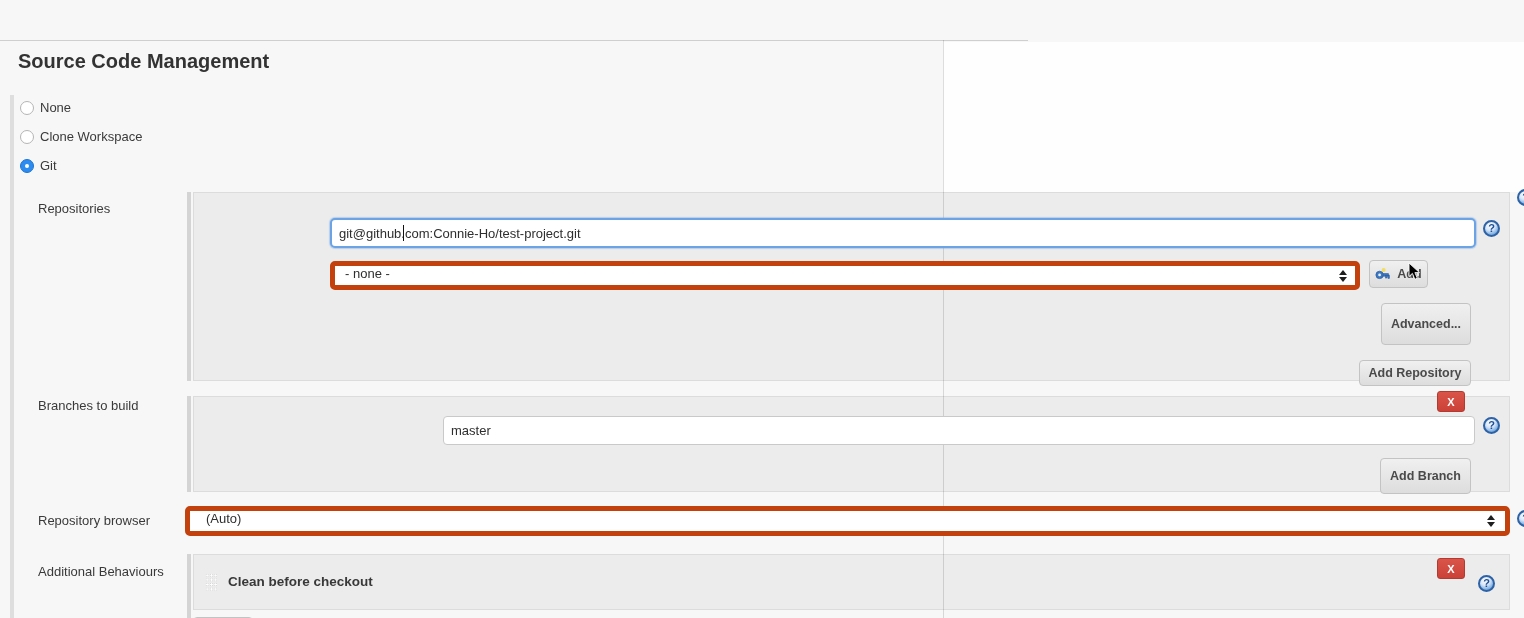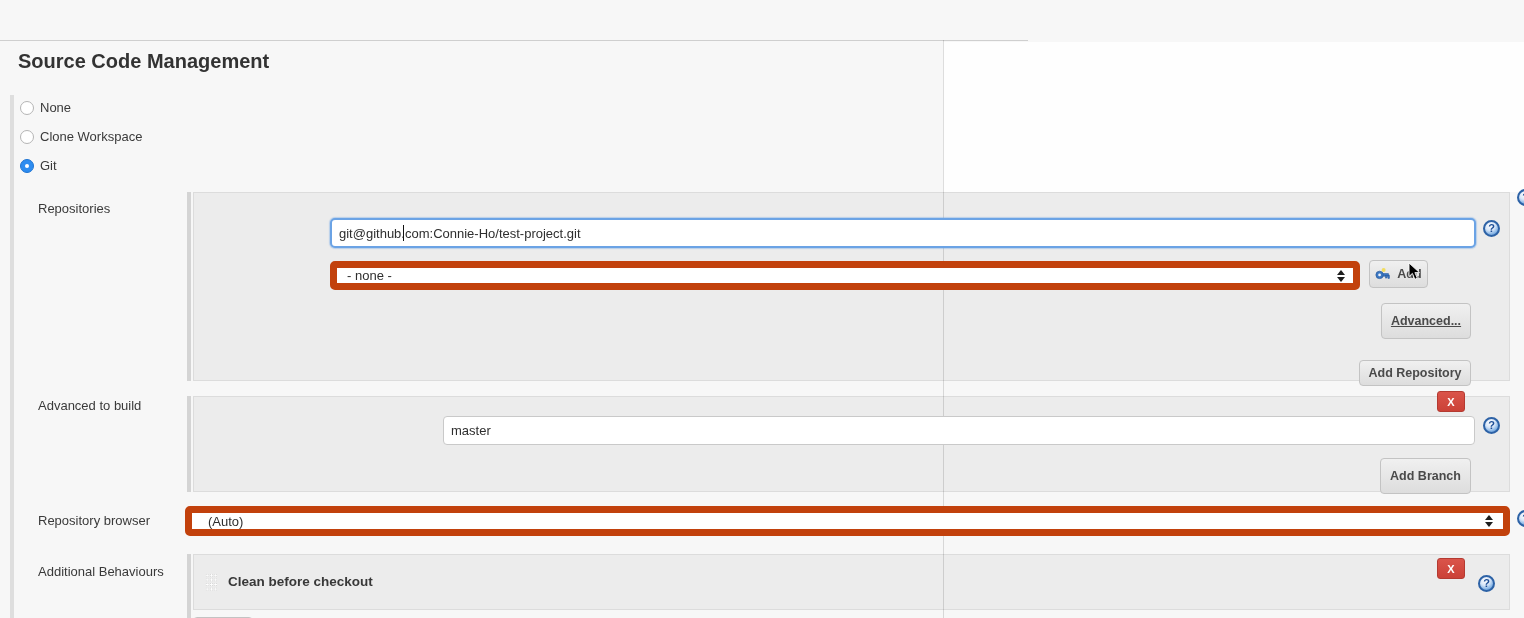--- a/index.html
+++ b/index.html
@@ -18,22 +18,22 @@
   
   .box{background:#ececec;border:1px solid #dcdcdc;z-index:2;}
   
   .radio{width:14px;height:14px;border-radius:50%;background:#fff;border:1px solid #b5b5b5;z-index:4;}
   .radio.checked{background:#2d8cf0;border:1px solid #1f74d2;}
   .radio.checked::after{content:"";position:absolute;left:4px;top:4px;width:4px;height:4px;border-radius:50%;background:#fff;}
   
   .tinput{background:#fff;border:1px solid #c9c9c9;border-radius:4px;font-family:"Liberation Sans",sans-serif;
           font-size:13px;color:#2e2e2e;padding:0 7px;z-index:4;outline:none;}
   .tinput.focused{border:2px solid #6ba3e5;border-radius:5px;box-shadow:0 0 1px 1px rgba(120,170,230,0.45);}
-  .dselect{background:#fff;border:7px solid #c2410c;border-radius:5px;font-size:13px;color:#2e2e2e;
-           display:flex;align-items:flex-end;padding:0 24px 0 10px;z-index:4;cursor:default;}
+  .dselect{background:#fff;border:5px solid #c2410c;border-radius:5px;font-size:13px;color:#2e2e2e;
+           display:flex;align-items:flex-start;padding:0 24px 0 10px;z-index:4;cursor:default;}
   .spinner{position:absolute;right:8px;top:50%;transform:translateY(-50%);display:flex;flex-direction:column;align-items:center;}
   .spin-up{width:0;height:0;border-left:4px solid transparent;border-right:4px solid transparent;border-bottom:5px solid #1e1e1e;}
   .spin-down{width:0;height:0;border-left:4px solid transparent;border-right:4px solid transparent;border-top:5px solid #1e1e1e;margin-top:2px;}
   .caret-bar{width:1px;background:#111;z-index:5;}
   
   .btn{background:linear-gradient(#f0f0f0,#dddddd);border:1px solid #c3c3c3;border-radius:4px;
        font-weight:bold;font-size:12.5px;color:#4a4a4a;display:flex;align-items:center;justify-content:center;
        z-index:4;cursor:default;white-space:nowrap;}
   .btn-x{background:linear-gradient(#da544a,#cb4137);border:1px solid #b43a31;border-radius:3px;color:#fff;
          font-weight:bold;font-size:11px;display:flex;align-items:center;justify-content:center;z-index:5;}
@@ -105,24 +105,24 @@
       </svg>
     </span>
     <span>Add</span>
   </div>
   <div class="abs mouse-cursor" style="left:1408px;top:222px;">
     <svg width="13" height="19" viewBox="0 0 13 19">
       <path d="M1,1 L1,14.5 L4.4,11.4 L6.8,17.3 L9.3,16.2 L6.9,10.6 L11.5,10.6 Z" fill="#000" stroke="#fff" stroke-width="0.9"></path>
     </svg>
   </div>
 
-  <div class="abs btn" style="left:1381px;top:263px;width:90px;height:36px;text-decoration:underline;">Advanced...</div>
+  <div class="abs btn" style="left:1381px;top:263px;width:90px;height:42px;">Advanced...</div>
   <div class="abs btn" style="left:1359px;top:320px;width:112px;height:26px;">Add Repository</div>
 
-  <div class="abs lbl" style="left:38px;top:358px;">Advanced to build</div>
+  <div class="abs lbl" style="left:38px;top:358px;">Branches to build</div>
   <div class="abs indent-bar dark" style="left:187px;top:356px;height:96px;"></div>
   <div class="abs box" style="left:193px;top:356px;width:1317px;height:96px;"></div>
   <div class="abs btn-x" style="left:1437px;top:351px;width:28px;height:21px;">X</div>
 
   <div class="abs lbl" style="left:221px;top:383px;">Branch Specifier (blank for 'any')</div>
   <input class="abs tinput" style="left: 443px; top: 376px; width: 1032px; height: 29px;" type="text" value="master">
   <div class="abs help" style="left:1483px;top:377px;">?</div>
   <div class="abs btn" style="left:1380px;top:418px;width:91px;height:36px;">Add Branch</div>
 
   <div class="abs lbl" style="left:38px;top:473px;">Repository browser</div>

